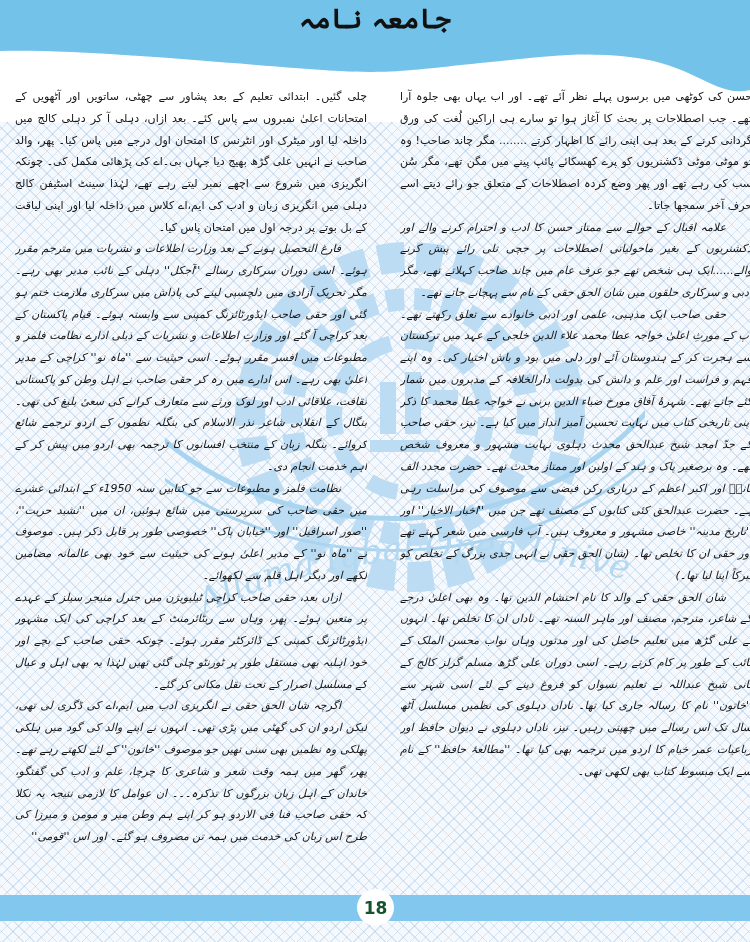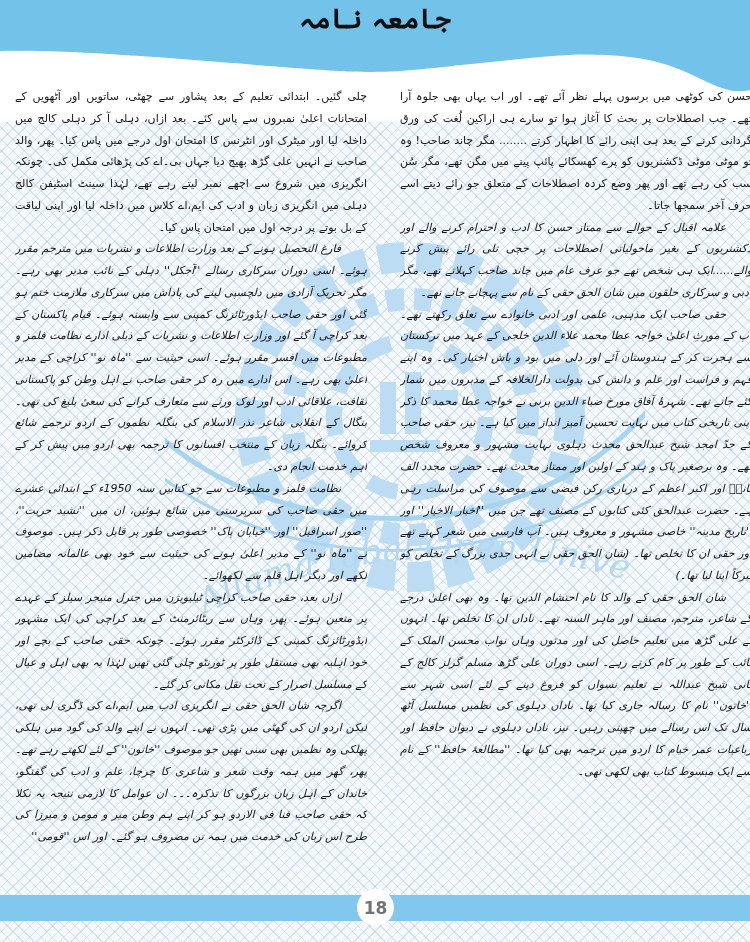--- a/index.html
+++ b/index.html
@@ -28,21 +28,21 @@
   .col p{margin:0;}
   .col p.indent{text-indent:26px;font-style:italic;}
   .bottom-bar{
     position:absolute;left:0;top:895px;width:750px;height:26px;z-index:1;
     background:#82c8ee;
   }
   .page-badge{
     position:absolute;left:357px;top:889px;width:37px;height:37px;z-index:2;
     background:#ffffff;border-radius:50%;
     display:flex;align-items:center;justify-content:center;
-    font-family:"DejaVu Sans",sans-serif;font-weight:bold;font-size:17px;color:#737373;
+    font-family:"DejaVu Sans",sans-serif;font-weight:bold;font-size:17px;color:#14532d;
   }
 </style>
 </head>
 <body>
 
 <svg class="header-svg" width="750" height="122" viewBox="0 0 750 122">
 
   <path d="M0,51 C95,49 240,65 340,71 C395,74 420,69 480,63 C545,57 575,51 630,57 C695,64 715,98 750,90 L750,122 L0,122 Z" fill="#ffffff"></path>
 
   <path d="M0,0 L750,0 L750,90 C715,98 695,64 630,57 C575,51 545,57 480,63 C420,69 395,74 340,71 C240,65 95,49 0,51 Z" fill="#73c2ea"></path>

